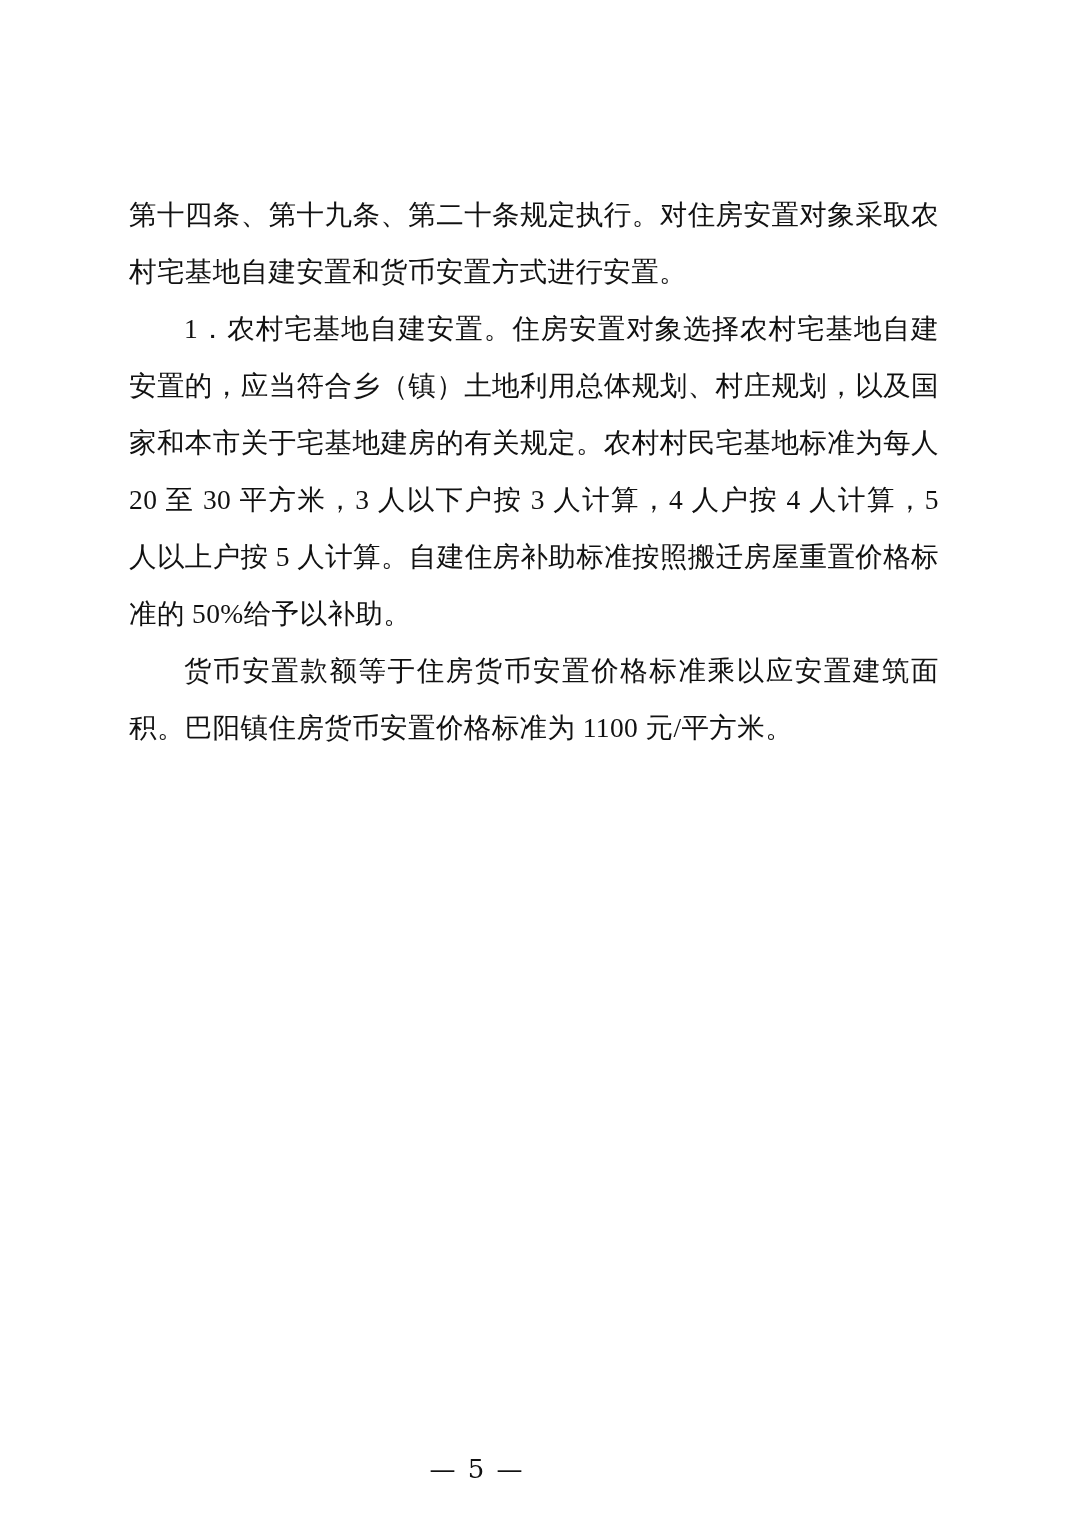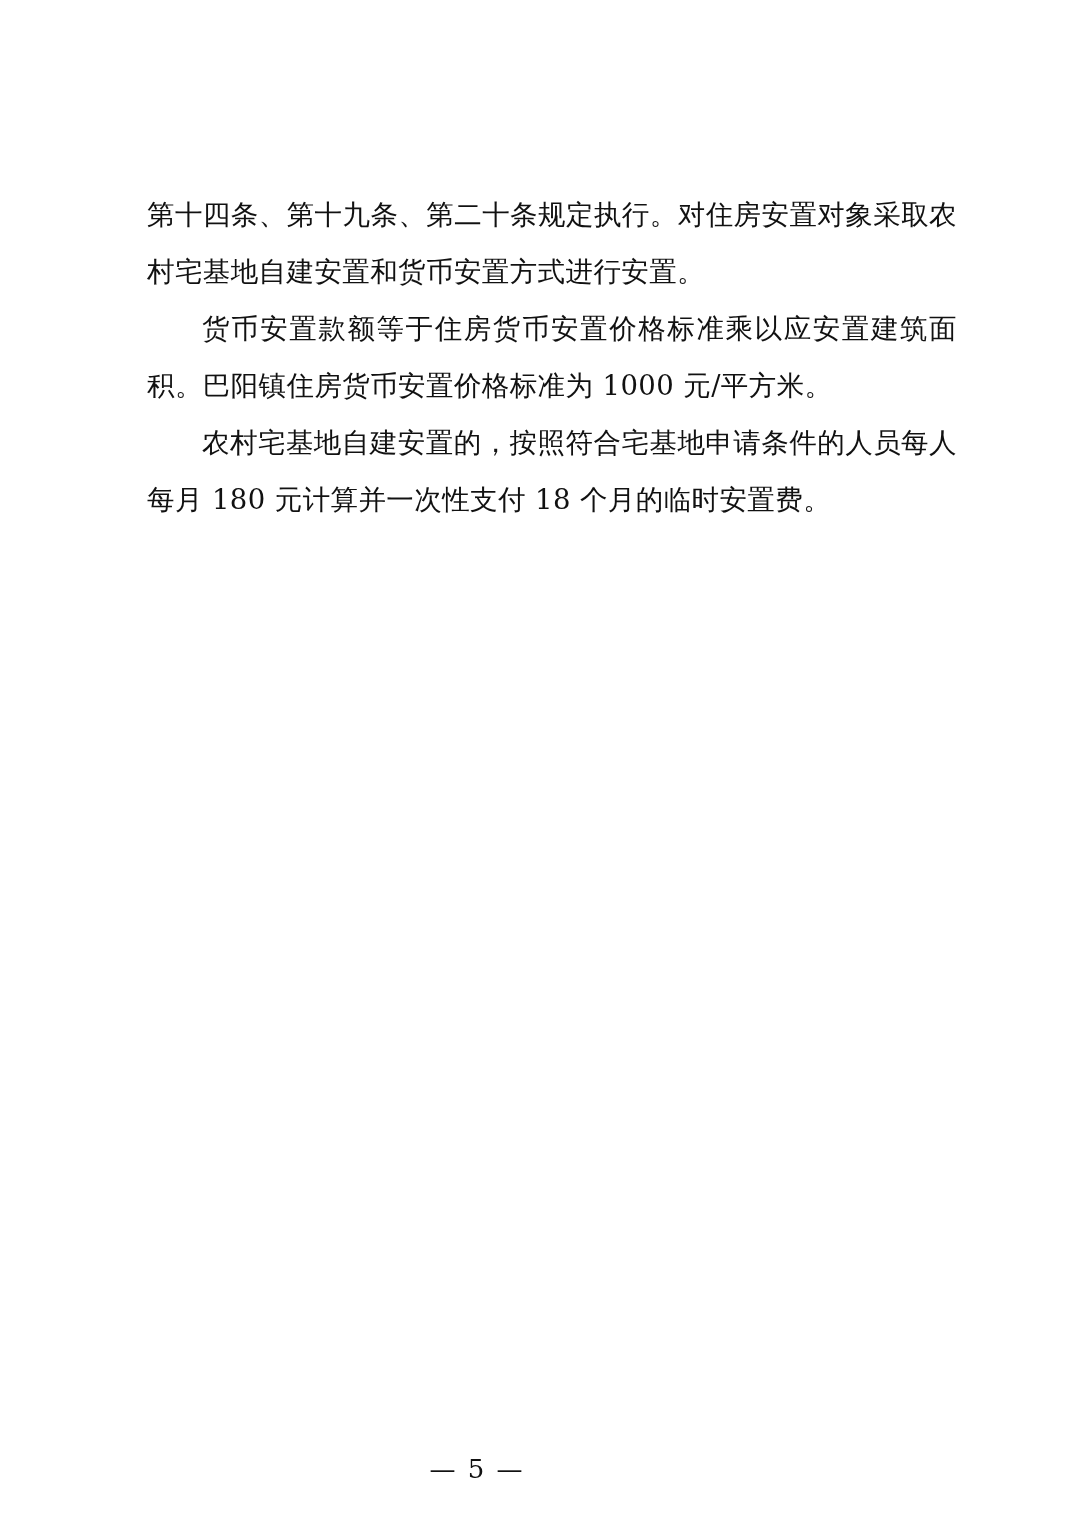--- a/index.html
+++ b/index.html
@@ -12,23 +12,24 @@
     width: 1074px;
     height: 1520px;
     background: #ffffff;
     margin: 0 auto;
     overflow: hidden;
     font-family: "DejaVu Serif", "Liberation Serif", serif;
     color: #111111;
   }
   .content {
     position: absolute;
-    left: 147px;
+    left: 129px;
     top: 186px;
     width: 810px;
+    font-family: Liberation Serif, serif;
   }
   p.para {
     margin: 0 0 0 0;
     font-size: 27.5px;
     line-height: 57px;
     text-align: justify;
     text-justify: inter-ideograph;
     letter-spacing: 0.4px;
     color: #111111;
   }
@@ -47,17 +48,17 @@
     padding-right: 120px;
     box-sizing: border-box;
   }
 </style>
 </head>
 <body>
 
 <div class="page">
   <div class="content">
     <p class="para">第十四条、第十九条、第二十条规定执行。对住房安置对象采取农村宅基地自建安置和货币安置方式进行安置。</p>
-    <p class="para indent">货币安置款额等于住房货币安置价格标准乘以应安置建筑面积。巴阳镇住房货币安置价格标准为 1000 元/平方米。</p>
-    <p class="para indent">农村宅基地自建安置的，按照符合宅基地申请条件的人员每人每月 180 元计算并一次性支付 18 个月的临时安置费。</p>
+    <p class="para indent">1．农村宅基地自建安置。住房安置对象选择农村宅基地自建安置的，应当符合乡（镇）土地利用总体规划、村庄规划，以及国家和本市关于宅基地建房的有关规定。农村村民宅基地标准为每人 20 至 30 平方米，3 人以下户按 3 人计算，4 人户按 4 人计算，5 人以上户按 5 人计算。自建住房补助标准按照搬迁房屋重置价格标准的 50%给予以补助。</p>
+    <p class="para indent">货币安置款额等于住房货币安置价格标准乘以应安置建筑面积。巴阳镇住房货币安置价格标准为 1100 元/平方米。</p>
   </div>
   <div class="page-number">— 5 —</div>
 </div>
 
 </body></html>

